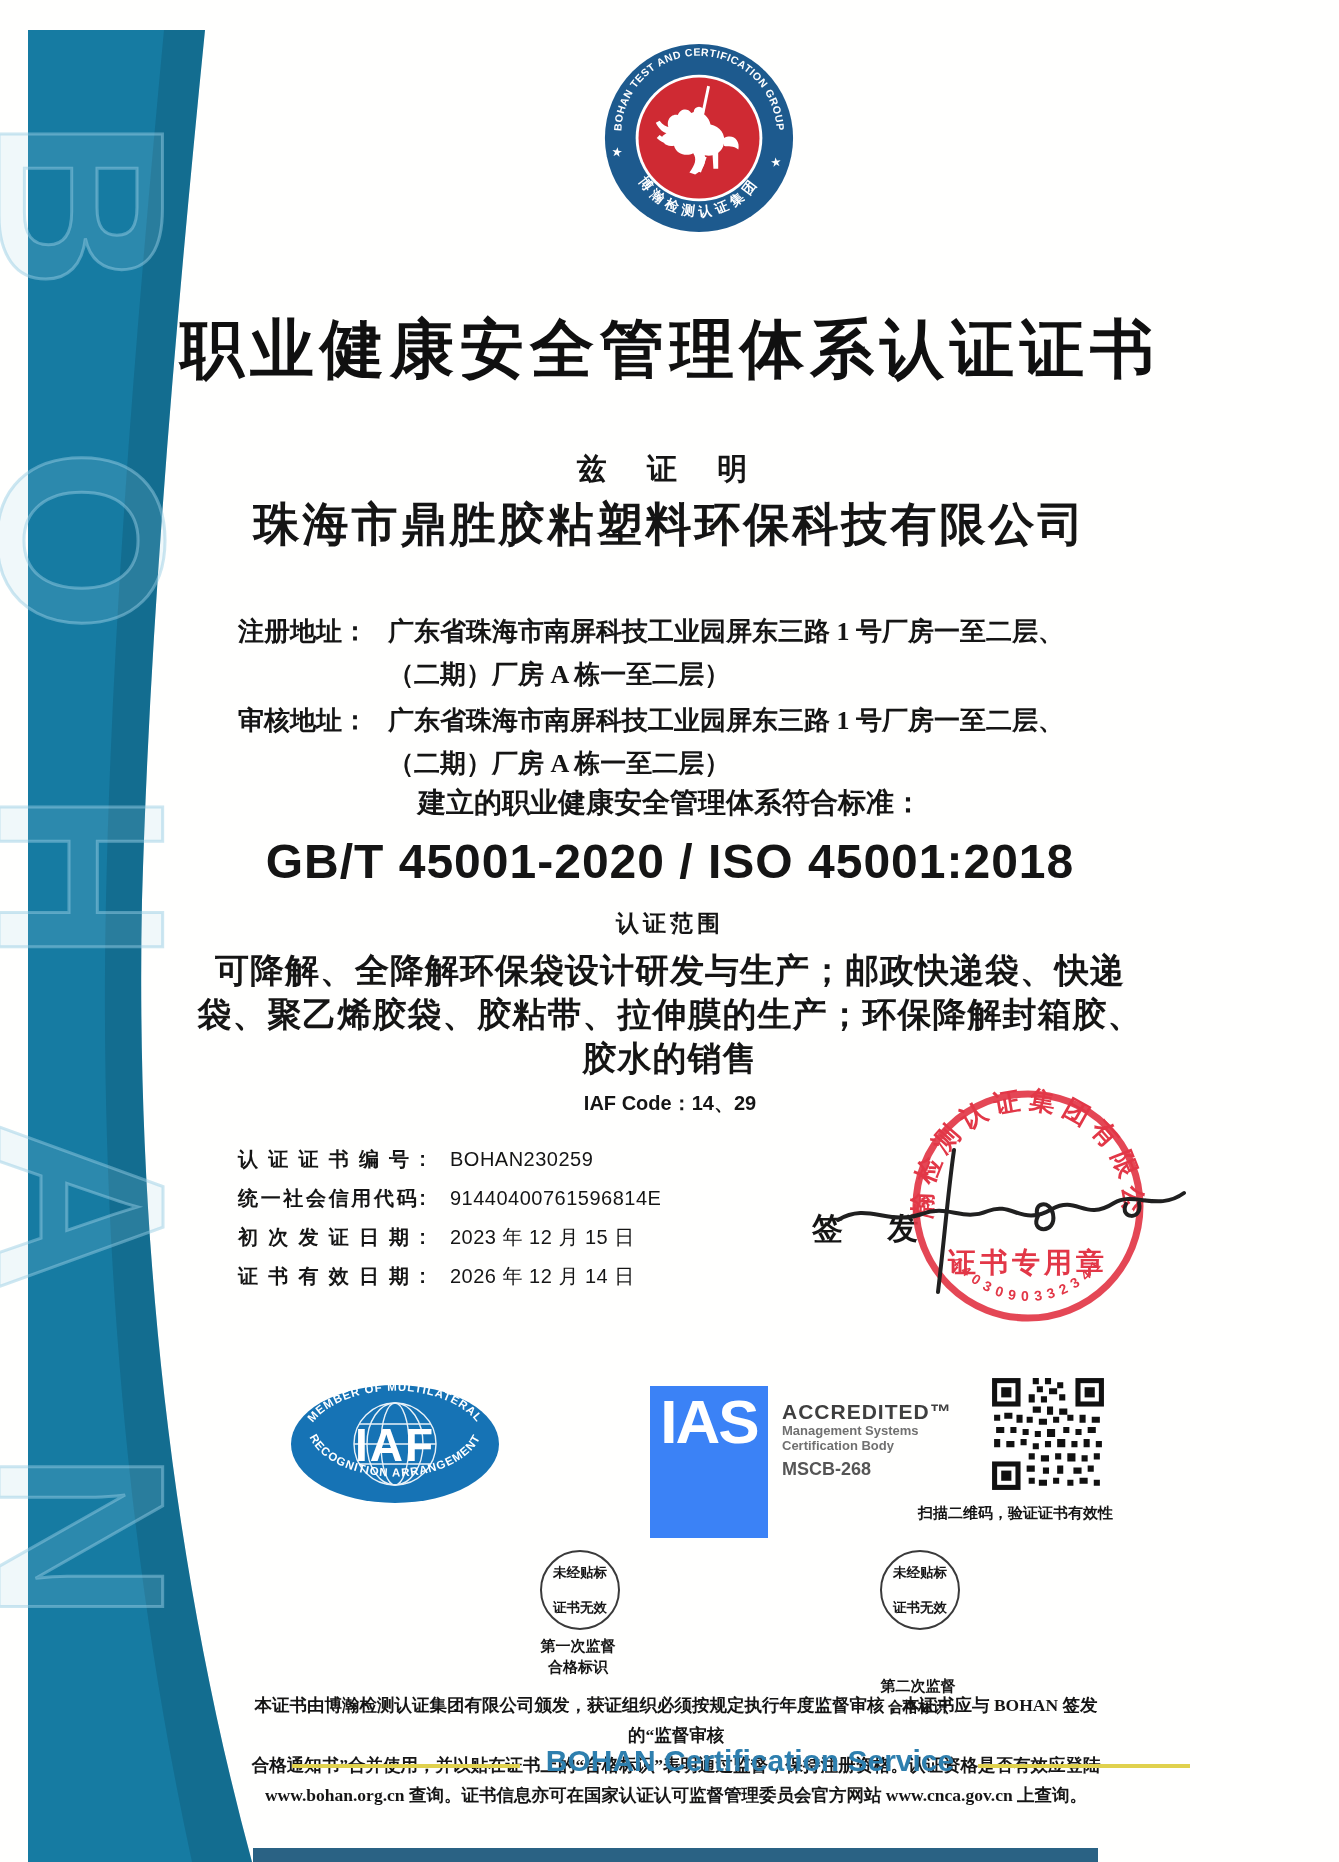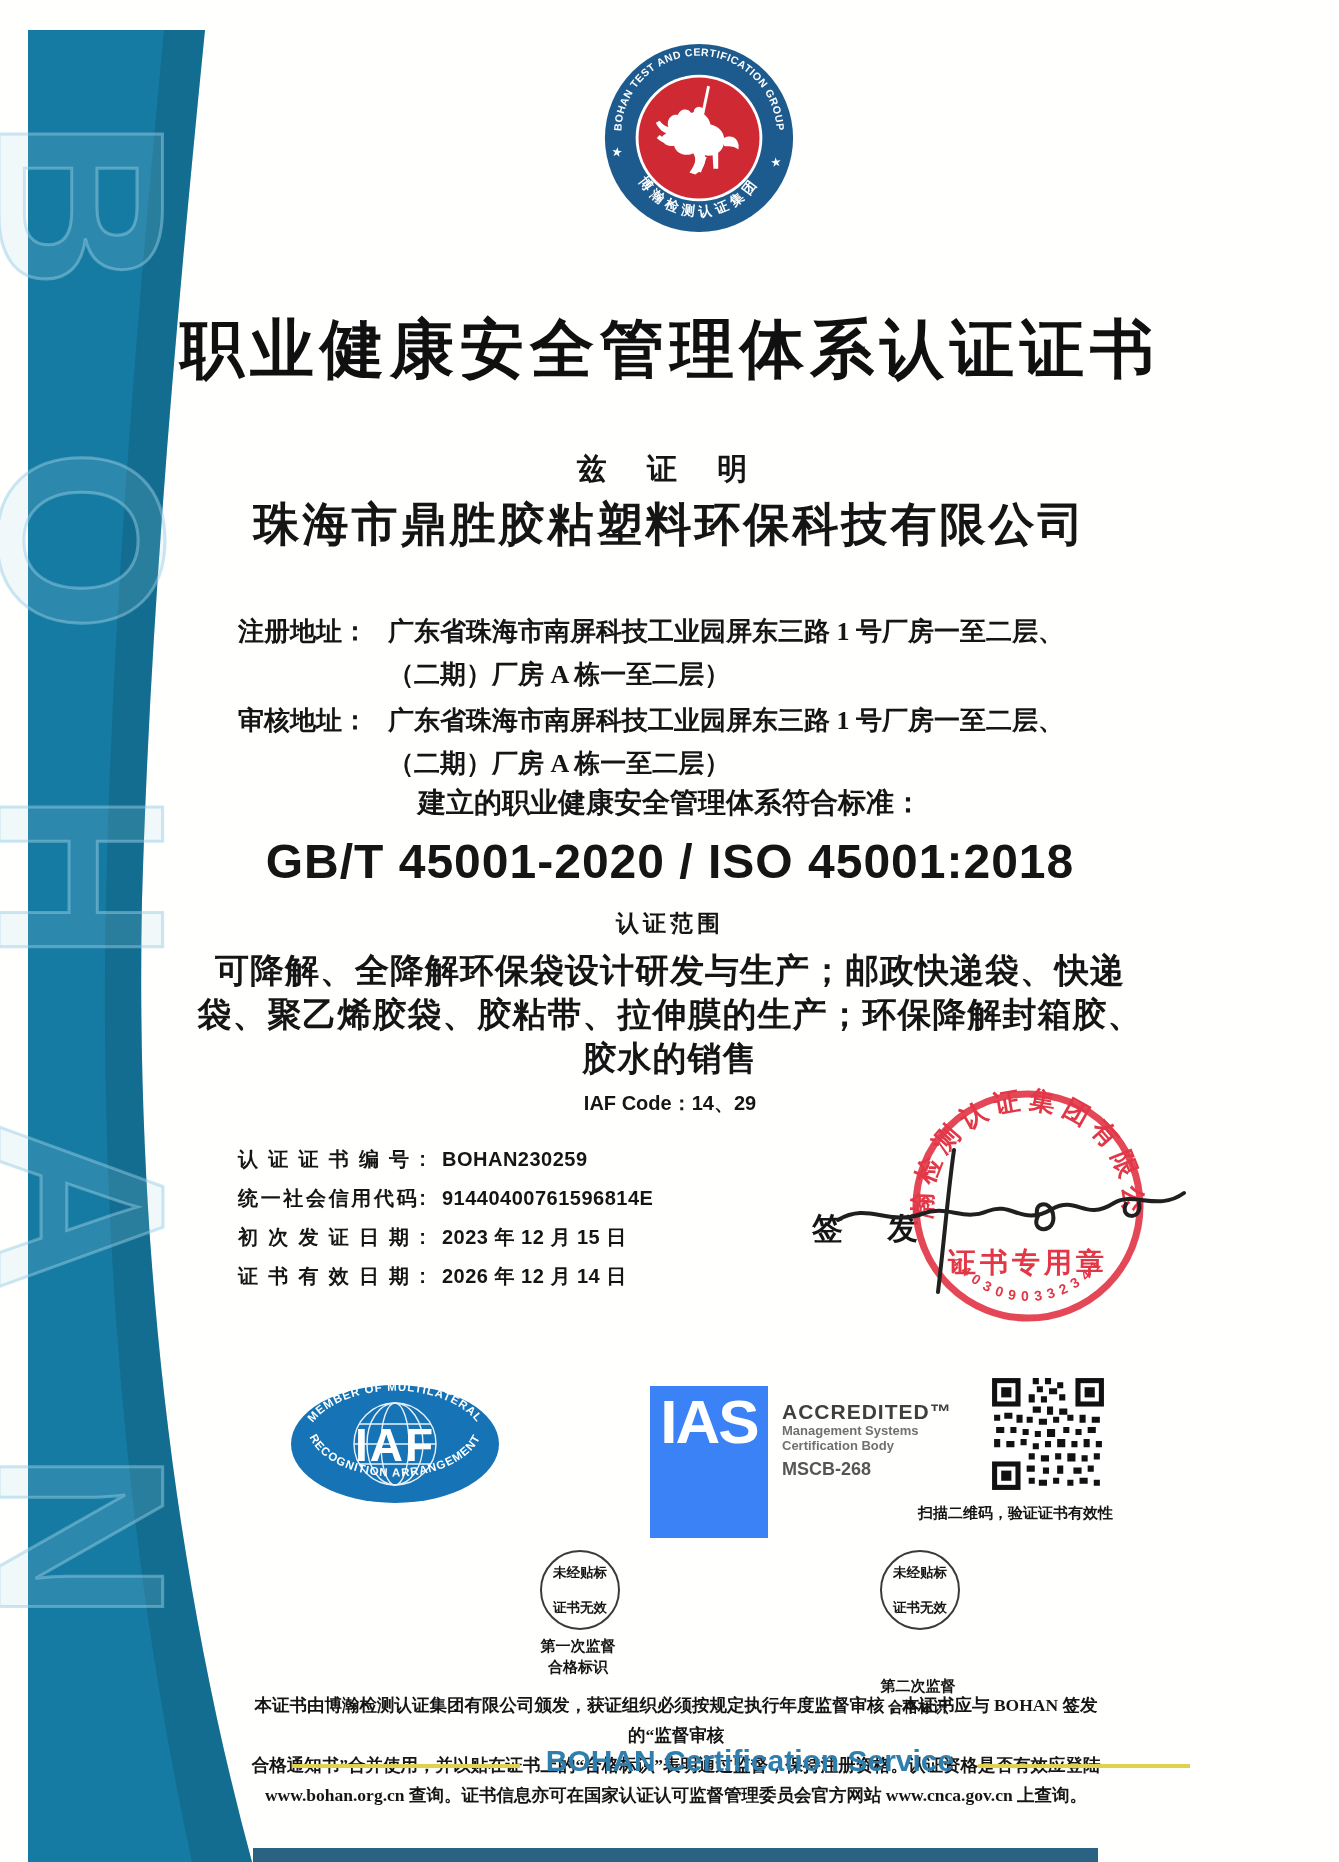--- a/index.html
+++ b/index.html
@@ -30,21 +30,21 @@
             font-size:48px;font-weight:800;letter-spacing:1px;}
   .scope-title{position:absolute;left:170px;top:908px;width:1000px;text-align:center;
                font-size:23px;font-weight:700;letter-spacing:4px;}
   .scope{position:absolute;left:150px;top:948px;width:1040px;text-align:center;
          font-size:34px;font-weight:800;line-height:44px;letter-spacing:1px;}
   .iafcode{position:absolute;left:170px;top:1090px;width:1000px;text-align:center;
            font-size:20px;font-weight:800;}
   .details{position:absolute;left:238px;top:1146px;font-size:20px;}
   .det-row{display:flex;margin-bottom:12px;align-items:baseline;}
   .det-label{display:inline-block;width:188px;font-weight:700;text-align:justify;text-align-last:justify;}
-  .det-value{margin-left:16px;font-weight:700;letter-spacing:.5px;}
+  .det-value{margin-left:24px;font-weight:400;letter-spacing:.5px;}
   .issue{position:absolute;left:812px;top:1208px;font-size:31px;font-weight:700;letter-spacing:18px;}
   .stamp{position:absolute;left:906px;top:1084px;width:244px;height:244px;}
   .signature{position:absolute;left:826px;top:1140px;width:372px;height:164px;}
   .iaf{position:absolute;left:288px;top:1382px;width:214px;height:124px;}
   .ias-box{position:absolute;left:650px;top:1386px;width:118px;height:152px;background:#3b82f6;
            display:flex;justify-content:center;}
   .ias-box span{color:#fff;font-size:62px;font-weight:800;letter-spacing:-2px;}
   .ias-text{position:absolute;left:782px;top:1400px;line-height:1.15;}
   .ias-accredited{font-size:21px;font-weight:700;color:#3f3f3f;letter-spacing:1px;}
   .ias-sub{font-size:13px;color:#707070;font-weight:600;}

